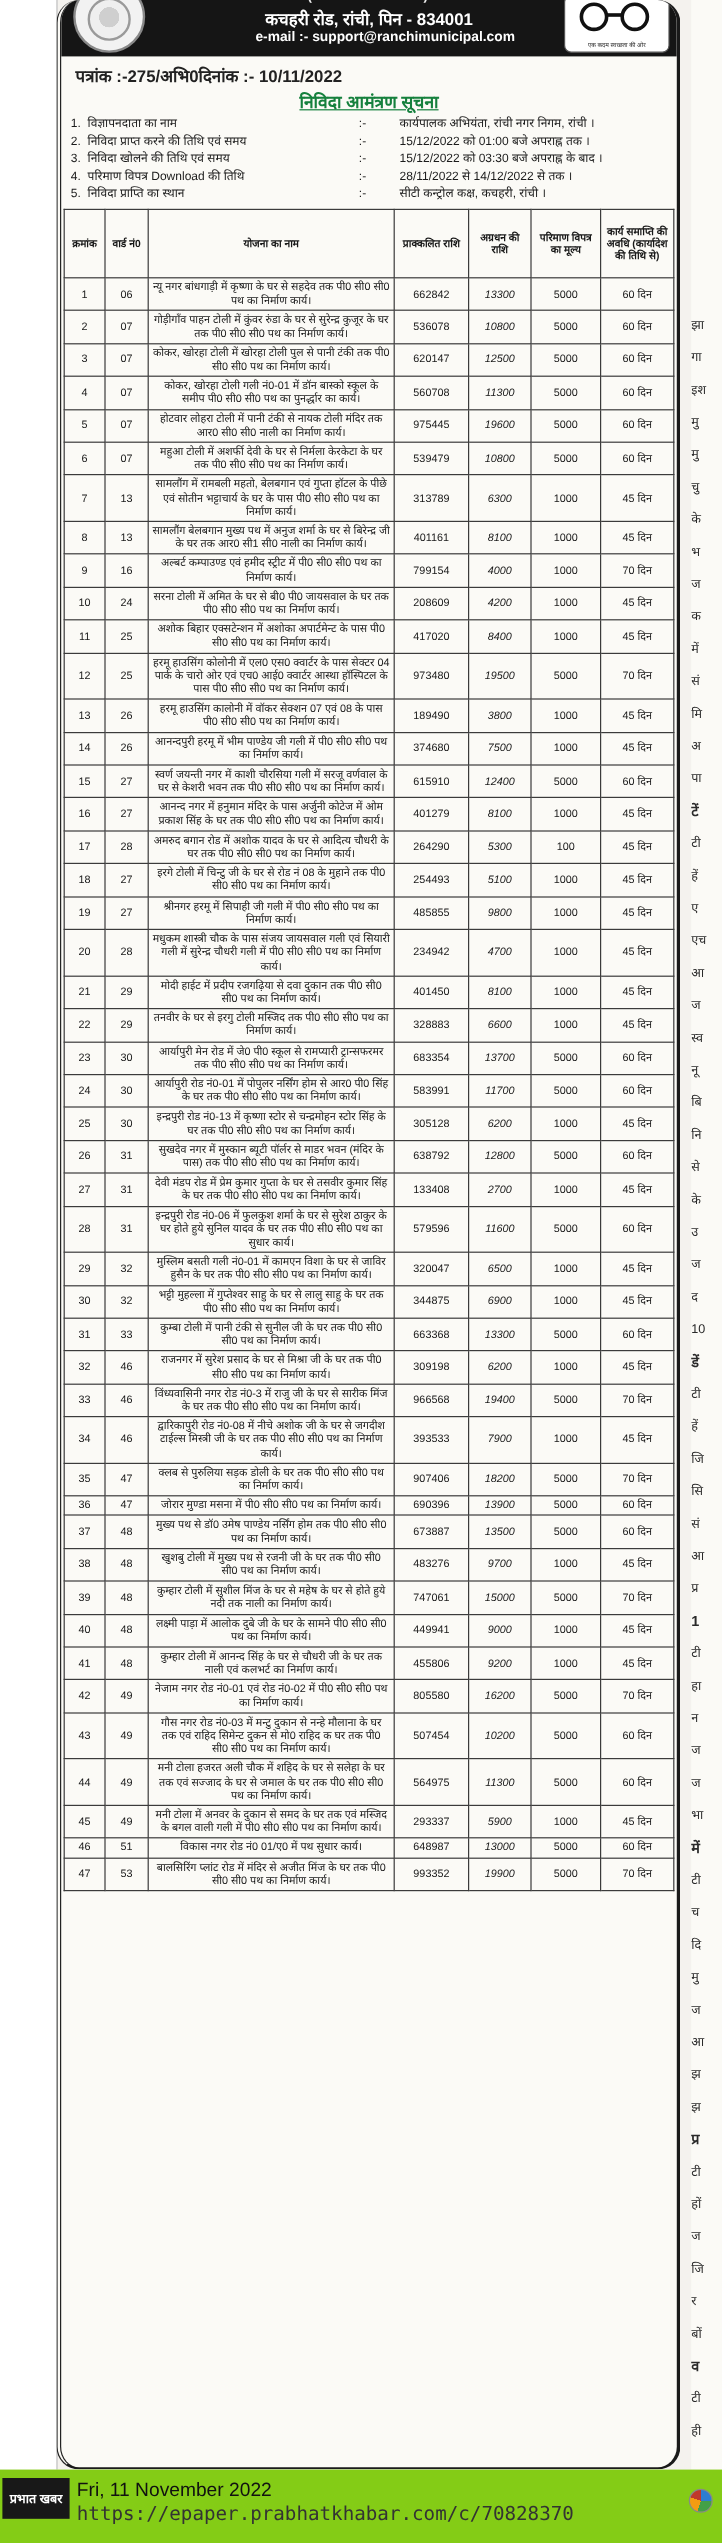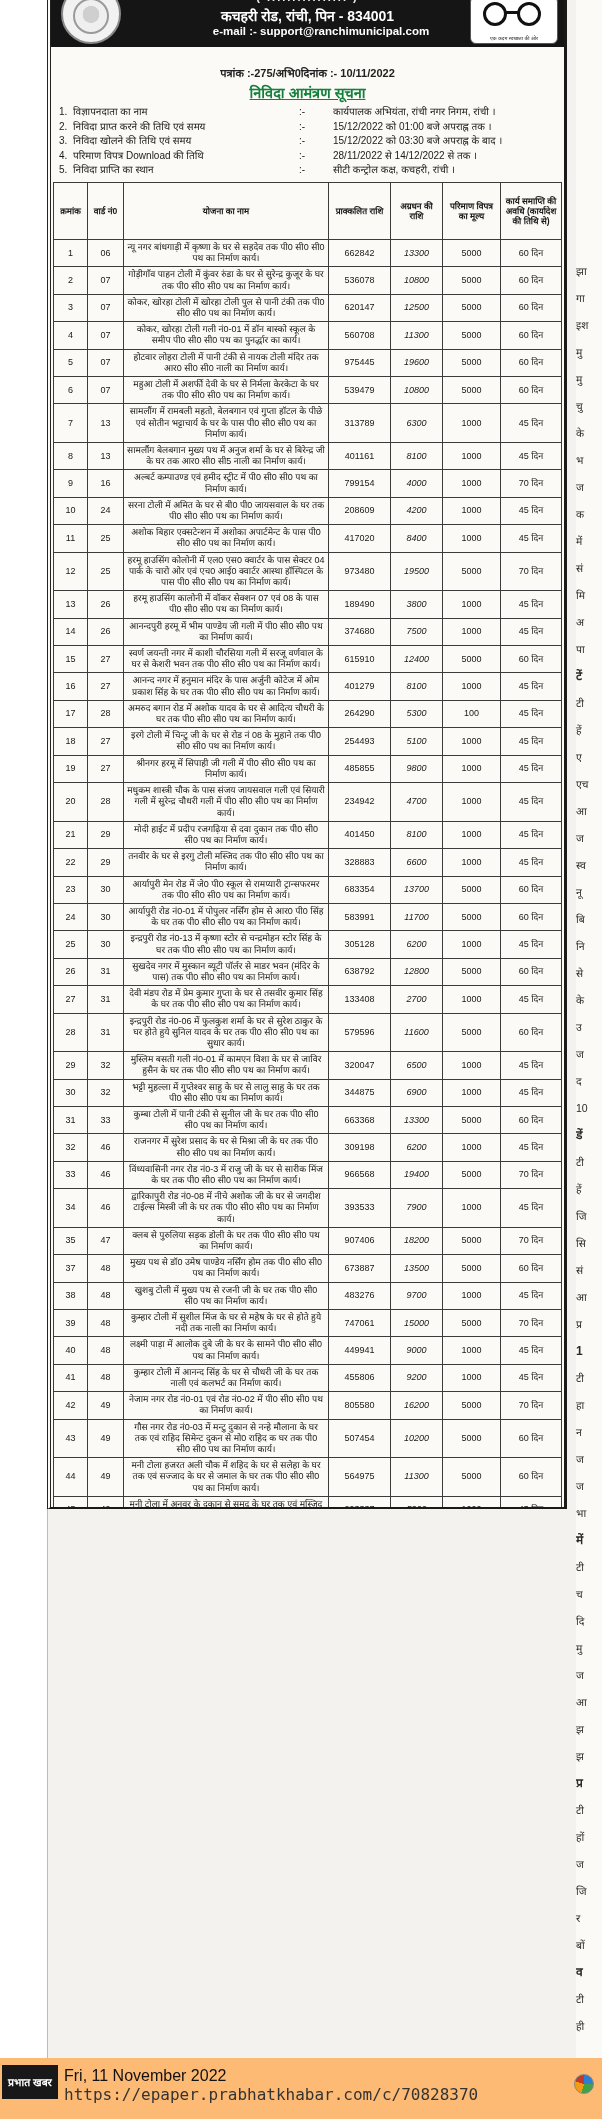--- a/index.html
+++ b/index.html
@@ -1,53 +1,53 @@
 <!DOCTYPE html>
 <html><head>
 <meta charset="utf-8">
 <style>
   html,body{margin:0;padding:0;}
   body{width:602px;height:2119px;background:#ffffff;font-family:"Liberation Sans",sans-serif;color:#1c1c1c;position:relative;overflow:hidden;}
   .page{position:absolute;left:0;top:0;width:602px;height:2119px;background:#f4f2ee;}
   .left-margin{position:absolute;left:0;top:0;width:47px;height:2058px;background:#ffffff;border-right:1px solid #bbb;}
-  .clip{position:absolute;left:47px;top:0;width:520px;height:1509px;background:#fbfaf6;border-left:4px double #222;border-right:3px solid #1a1a1a;border-bottom:2px solid #1a1a1a;box-sizing:border-box;overflow:hidden;}
+  .clip{position:absolute;left:47px;top:0;width:520px;height:2058px;background:#fbfaf6;border-left:4px double #222;border-right:3px solid #1a1a1a;border-bottom:2px solid #1a1a1a;box-sizing:border-box;overflow:hidden;border-radius:19px;}
   
   .masthead{position:relative;height:47px;background:#151515;color:#fff;text-align:center;overflow:hidden;}
   .m-topline{position:absolute;top:-9px;left:0;right:0;font-size:11px;font-weight:bold;letter-spacing:2px;color:#eee;}
   .m-address{margin-top:6px;font-size:14px;font-weight:bold;}
   .m-email{font-size:11.5px;font-weight:bold;margin-left:27px;}
   .m-logo-left{position:absolute;left:10px;top:-16px;width:56px;height:56px;border-radius:50%;background:#f2f2f2;border:2px solid #888;}
   .m-logo-left::after{content:"";position:absolute;left:10px;top:12px;width:32px;height:32px;border-radius:50%;border:2px solid #9a9a9a;background:radial-gradient(circle at 50% 45%,#cfcfcf 0 35%,#efefef 36% 100%);}
   .m-logo-right{position:absolute;right:6px;top:-4px;width:86px;height:46px;background:#fff;border-radius:6px;border:1px solid #555;}
   .glass-circle{position:absolute;top:5px;width:24px;height:24px;border:3px solid #111;border-radius:50%;background:#fff;box-sizing:border-box;}
   .gc1{left:12px;} .gc2{left:46px;}
   .glass-bridge{position:absolute;left:34px;top:14px;width:14px;height:3px;background:#111;}
   .m-logo-caption{position:absolute;left:0;right:0;bottom:2px;font-size:5px;color:#222;line-height:6px;}
   
-  .meta-row{display:flex;justify-content:center;padding:6px 12px 0 12px;font-size:11px;font-weight:bold;color:#222;margin-top:12px;}
+  .meta-row{display:flex;justify-content:flex-start;padding:6px 12px 0 12px;font-size:14px;font-weight:bold;color:#222;}
   .doc-title{text-align:center;font-size:14.5px;font-weight:bold;text-decoration:underline;margin:2px 0 3px 0;color:#15803d;}
   
   .notice-list{padding:0 8px 0 6px;}
   .notice-item{display:grid;grid-template-columns:16px 226px 34px 1fr;font-size:10px;line-height:14.6px;color:#1b1b1b;}
   .notice-item .no{text-align:left;padding-left:2px;}
   .notice-item .val{font-weight:normal;}
   
   table.tender{width:508px;margin:4px auto 0 auto;border-collapse:collapse;table-layout:fixed;}
   table.tender th,table.tender td{border:1px solid #3b3b3b;padding:2px 3px;font-size:9px;line-height:11.2px;vertical-align:middle;color:#181818;}
   table.tender th{font-weight:bold;text-align:center;font-size:8.6px;line-height:10.2px;height:52px;}
   td.c{text-align:center;}
   td.name{text-align:center;}
   td.earnest{vertical-align:bottom;padding-bottom:5px;text-align:center;font-style:italic;}
   td.num{text-align:center;font-size:9.3px;}
   
   .right-col{position:absolute;left:576px;top:0;width:26px;height:2058px;background:#fbfaf6;overflow:hidden;padding-top:258px;box-sizing:border-box;}
   .right-col .frag{font-size:10.5px;line-height:27px;color:#2a2a2a;white-space:nowrap;}
   .right-col .frag.b{font-weight:bold;font-size:12px;}
   
-  .footer{position:absolute;left:0;top:2058px;width:602px;height:61px;background:#fdba74;}
+  .footer{position:absolute;left:0;top:2058px;width:602px;height:61px;background:#84cc16;}
   .brand-box{position:absolute;left:2px;top:7px;width:56px;height:34px;background:#181818;color:#fff;display:flex;align-items:center;justify-content:center;font-weight:bold;font-size:10.5px;letter-spacing:0;}
   .f-date{position:absolute;left:64px;top:9px;font-size:16px;color:#111;}
   .f-url{position:absolute;left:64px;top:27px;font-size:16px;color:#333;font-family:"DejaVu Sans Mono",monospace;}
   .f-badge{position:absolute;right:8px;top:16px;width:18px;height:18px;border-radius:50%;background:conic-gradient(#2e7dd1 0 25%,#43a047 25% 55%,#f39c12 55% 80%,#c0392b 80% 100%);border:1px solid #888;}
 </style>
 </head>
 <body>
 
 <div class="page">
   <div class="left-margin"></div>
@@ -188,21 +188,21 @@
             <td class="c">13</td>
             <td class="name">सामलौंग में रामबली महतो, बेलबगान एवं गुप्ता हॉटल के पीछे एवं सोतीन भट्टाचार्य के घर के पास पी0 सी0 सी0 पथ का निर्माण कार्य।</td>
             <td class="num">313789</td>
             <td class="earnest">6300</td>
             <td class="num">1000</td>
             <td class="num">45 दिन</td>
           </tr>
           <tr>
             <td class="c">8</td>
             <td class="c">13</td>
-            <td class="name">सामलौंग बेलबगान मुख्य पथ में अनुज शर्मा के घर से बिरेन्द्र जी के घर तक आर0 सी0 सी5 नाली का निर्माण कार्य।</td>
+            <td class="name">सामलौंग बेलबगान मुख्य पथ में अनुज शर्मा के घर से बिरेन्द्र जी के घर तक आर0 सी1 सी0 नाली का निर्माण कार्य।</td>
             <td class="num">401161</td>
             <td class="earnest">8100</td>
             <td class="num">1000</td>
             <td class="num">45 दिन</td>
           </tr>
           <tr>
             <td class="c">9</td>
             <td class="c">16</td>
             <td class="name">अल्बर्ट कम्पाउण्ड एवं हमीद स्ट्रीट में पी0 सी0 सी0 पथ का निर्माण कार्य।</td>
             <td class="num">799154</td>
@@ -436,20 +436,29 @@
             <td class="num">45 दिन</td>
           </tr>
           <tr>
             <td class="c">35</td>
             <td class="c">47</td>
             <td class="name">क्लब से पुरुलिया सड़क डोली के घर तक पी0 सी0 सी0 पथ का निर्माण कार्य।</td>
             <td class="num">907406</td>
             <td class="earnest">18200</td>
             <td class="num">5000</td>
             <td class="num">70 दिन</td>
+          </tr>
+          <tr>
+            <td class="c">36</td>
+            <td class="c">47</td>
+            <td class="name">जोरार मुण्डा मसना में पी0 सी0 सी0 पथ का निर्माण कार्य।</td>
+            <td class="num">690396</td>
+            <td class="earnest">13900</td>
+            <td class="num">5000</td>
+            <td class="num">60 दिन</td>
           </tr>
           <tr>
             <td class="c">37</td>
             <td class="c">48</td>
             <td class="name">मुख्य पथ से डॉ0 उमेष पाण्डेय नर्सिंग होम तक पी0 सी0 सी0 पथ का निर्माण कार्य।</td>
             <td class="num">673887</td>
             <td class="earnest">13500</td>
             <td class="num">5000</td>
             <td class="num">60 दिन</td>
           </tr>

